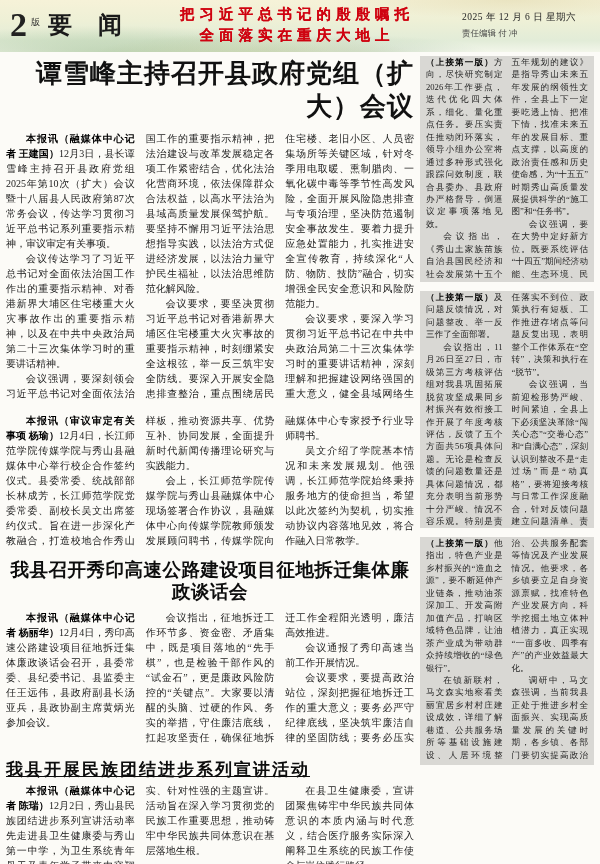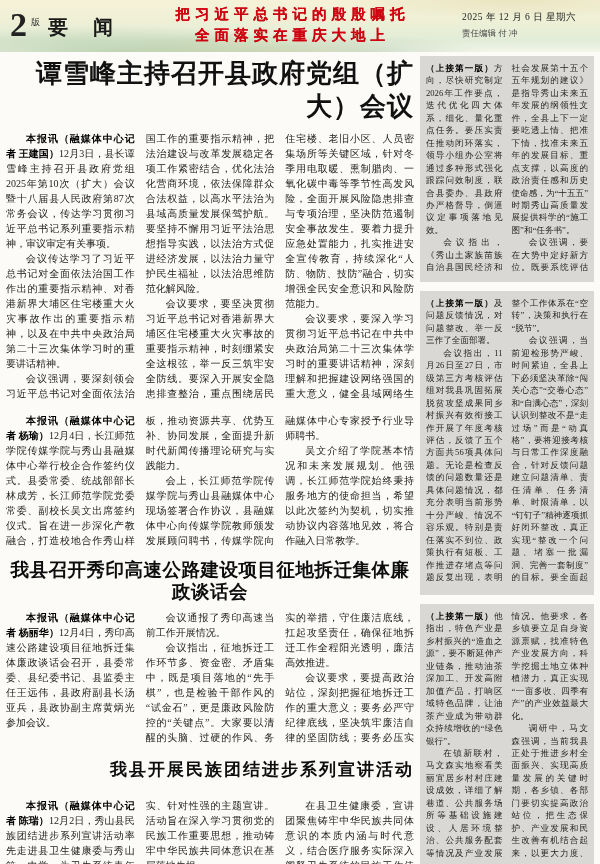--- a/index.html
+++ b/index.html
@@ -21,21 +21,21 @@
     background:
       radial-gradient(60% 90% at 18% 105%, rgba(124,168,112,.45), transparent 62%),
       radial-gradient(45% 80% at 42% 110%, rgba(188,198,146,.55), transparent 60%),
       radial-gradient(38% 70% at 60% 108%, rgba(148,180,150,.4), transparent 58%),
       radial-gradient(50% 60% at 85% 0%, rgba(222,214,170,.5), transparent 60%);
     pointer-events:none;
   }
   .mast-left { position:relative; display:flex; align-items:flex-end; gap:8px; z-index:1; }
   .pageno { font-size:34px; font-weight:bold; line-height:.9; color:#222; }
   .pageunit { font-size:9px; color:#333; margin-left:-4px; align-self:flex-start; padding-top:6px;}
-  .section-name { font-size:20px; font-weight:bold; letter-spacing:10px; color:#1a1a1a; line-height:1; padding-bottom:3px;}
+  .section-name { font-size:24px; font-weight:bold; letter-spacing:10px; color:#1a1a1a; line-height:1; padding-bottom:3px;}
   .slogan { position:relative; text-align:center; z-index:1; flex:1; }
   .slogan div { font-weight:bold; font-size:14.5px; letter-spacing:5px; color:#cf0310; line-height:1.45;
     font-family:"Liberation Sans", sans-serif; text-shadow:0 0 .5px #cf0310; }
   .mast-right { position:relative; text-align:left; z-index:1; width:128px; }
   .date-line { font-size:9.5px; color:#222; letter-spacing:.5px; }
   .editor-line { font-size:8.5px; color:#444; margin-top:4px; }
   
   .main { display:flex; gap:6px; padding:4px 6px 0 6px; }
   .left-col { width:408px; }
   .right-col { width:174px; }
@@ -44,46 +44,46 @@
     font-size:26px; font-weight:900; text-align:right; letter-spacing:1px;
     line-height:1.25; margin:2px 0 8px 0; color:#111;
   }
   .headline-sub {
     font-family:"Liberation Sans", sans-serif;
     font-size:18.5px; font-weight:900; text-align:center; letter-spacing:.5px;
     line-height:1.2; margin:8px 0 7px 0; color:#0d0d0d;
   }
   .headline-small {
     font-family:"Liberation Sans", sans-serif;
-    font-size:17px; font-weight:900; text-align:right; letter-spacing:2px;
-    margin:8px 0 17px 0; color:#0d0d0d;
+    font-size:17px; font-weight:900; text-align:left; letter-spacing:2px;
+    margin:8px 0 2px 0; color:#0d0d0d;text-decoration:underline;
   }
   .art-body {
     column-gap:11px; column-fill:auto; overflow:hidden;
     font-size:10px; line-height:1.5; text-align:justify; color:#222;
   }
   .cols3 { column-count:3; }
   .art-body p { text-indent:2em; margin:0; }
   .byline { font-weight:bold; color:#000; }
   .a1-body { height:282px; }
   .a2-body { height:138px; }
   .a3-body { height:140px; }
   .a4-body { height:96px; }
   
   .cont-box {
-    background:#d9d8d4; padding:6px 6px; margin-bottom:9px;
+    background:#d9d8d4; padding:0 6px; margin-bottom:9px;
     column-count:2; column-gap:9px; column-fill:auto; overflow:hidden;
     font-size:8.6px; line-height:1.45; text-align:justify; color:#1f1f1f;
   }
   .cont-box p { text-indent:2em; margin:0; }
   .cont-box p.first { text-indent:0; }
   .cont-label { font-weight:900; font-family:"Liberation Sans", sans-serif; color:#000; }
   .box1 { height:226px; }
-  .box2 { height:304px; }
-  .box3 { height:266px; margin-bottom:6px; }
+  .box2 { height:237px; }
+  .box3 { height:228px; margin-bottom:6px; }
 </style>
 </head>
 <body>
 
 <div class="page">
 
   <div class="masthead">
     <div class="mast-left">
       <span class="pageno">2</span>
       <span class="pageunit">版</span>
@@ -110,33 +110,33 @@
           <p>会议传达学习了习近平总书记对全面依法治国工作作出的重要指示精神、对香港新界大埔区住宅楼重大火灾事故作出的重要指示精神，以及在中共中央政治局第二十三次集体学习时的重要讲话精神。</p>
           <p>会议强调，要深刻领会习近平总书记对全面依法治国工作的重要指示精神，把法治建设与改革发展稳定各项工作紧密结合，优化法治化营商环境，依法保障群众合法权益，以高水平法治为县域高质量发展保驾护航。要坚持不懈用习近平法治思想指导实践，以法治方式促进经济发展，以法治力量守护民生福祉，以法治思维防范化解风险。</p>
           <p>会议要求，要坚决贯彻习近平总书记对香港新界大埔区住宅楼重大火灾事故的重要指示精神，时刻绷紧安全这根弦，举一反三筑牢安全防线。要深入开展安全隐患排查整治，重点围绕居民住宅楼、老旧小区、人员密集场所等关键区域，针对冬季用电取暖、熏制腊肉、一氧化碳中毒等季节性高发风险，全面开展风险隐患排查与专项治理，坚决防范遏制安全事故发生。要着力提升应急处置能力，扎实推进安全宣传教育，持续深化“人防、物防、技防”融合，切实增强全民安全意识和风险防范能力。</p>
           <p>会议要求，要深入学习贯彻习近平总书记在中共中央政治局第二十三次集体学习时的重要讲话精神，深刻理解和把握建设网络强国的重大意义，健全县域网络生态治理长效机制。要探索新型网络宣传模式，提升网络舆情应对能力，深化网络技术融合，筑牢网络安全和数据安全防线，持续营造风清气正的网络空间。</p>
 
         </div>
       </div>
 
       <div>
         <div class="art-body cols3 a2-body">
-          <p><span class="byline">本报讯（融媒体中心记者 杨瑜）</span><span>12月4日，长江师范学院传媒学院与秀山县融媒体中心举行校企合作签约仪式。县委常委、统战部部长林成芳，长江师范学院党委常委、副校长吴文出席签约仪式。旨在进一步深化产教融合，打造校地合作秀山样板，推动资源共享、优势互补、协同发展，全面提升新时代新闻传播理论研究与实践能力。</span></p>
+          <p><span class="byline">本报讯（审议审定有关事项 杨瑜）</span><span>12月4日，长江师范学院传媒学院与秀山县融媒体中心举行校企合作签约仪式。县委常委、统战部部长林成芳，长江师范学院党委常委、副校长吴文出席签约仪式。旨在进一步深化产教融合，打造校地合作秀山样板，推动资源共享、优势互补、协同发展，全面提升新时代新闻传播理论研究与实践能力。</span></p>
           <p>会上，长江师范学院传媒学院与秀山县融媒体中心现场签署合作协议，县融媒体中心向传媒学院教师颁发发展顾问聘书，传媒学院向融媒体中心专家授予行业导师聘书。</p>
           <p>吴文介绍了学院基本情况和未来发展规划。他强调，长江师范学院始终秉持服务地方的使命担当，希望以此次签约为契机，切实推动协议内容落地见效，将合作融入日常教学。</p>
 
         </div>
       </div>
 
       <div>
         <h2 class="headline-sub">我县召开秀印高速公路建设项目征地拆迁集体廉政谈话会</h2>
         <div class="art-body cols3 a3-body">
           <p><span class="byline">本报讯（融媒体中心记者 杨丽华）</span><span>12月4日，秀印高速公路建设项目征地拆迁集体廉政谈话会召开，县委常委、县纪委书记、县监委主任王远伟，县政府副县长汤亚兵，县政协副主席黄炳光参加会议。</span></p>
+          <p>会议指出，征地拆迁工作环节多、资金密、矛盾集中，既是项目落地的“先手棋”，也是检验干部作风的“试金石”，更是廉政风险防控的“关键点”。大家要以清醒的头脑、过硬的作风、务实的举措，守住廉洁底线，扛起攻坚责任，确保征地拆迁工作全程阳光透明，廉洁高效推进。</p>
           <p>会议通报了秀印高速当前工作开展情况。</p>
-          <p>会议指出，征地拆迁工作环节多、资金密、矛盾集中，既是项目落地的“先手棋”，也是检验干部作风的“试金石”，更是廉政风险防控的“关键点”。大家要以清醒的头脑、过硬的作风、务实的举措，守住廉洁底线，扛起攻坚责任，确保征地拆迁工作全程阳光透明，廉洁高效推进。</p>
           <p>会议要求，要提高政治站位，深刻把握征地拆迁工作的重大意义；要务必严守纪律底线，坚决筑牢廉洁自律的坚固防线；要务必压实工作责任，构建齐抓共管的廉政防控格局；要务必强化担当作为，以过硬作风保障项目顺利推进。希望大家以此次廉政谈话为契机，进一步绷紧廉洁之弦，扛起担当之责。</p>
         </div>
       </div>
 
       <div>
         <h2 class="headline-small">我县开展民族团结进步系列宣讲活动</h2>
         <div class="art-body cols3 a4-body">
           <p><span class="byline">本报讯（融媒体中心记者 陈瑞）</span><span>12月2日，秀山县民族团结进步系列宣讲活动率先走进县卫生健康委与秀山第一中学，为卫生系统青年骨干及青年学子带来内容翔实、针对性强的主题宣讲。活动旨在深入学习贯彻党的民族工作重要思想，推动铸牢中华民族共同体意识在基层落地生根。</span></p>
           <p>在县卫生健康委，宣讲团聚焦铸牢中华民族共同体意识的本质内涵与时代意义，结合医疗服务实际深入阐释卫生系统的民族工作使命与岗位践行路径。</p>
 

